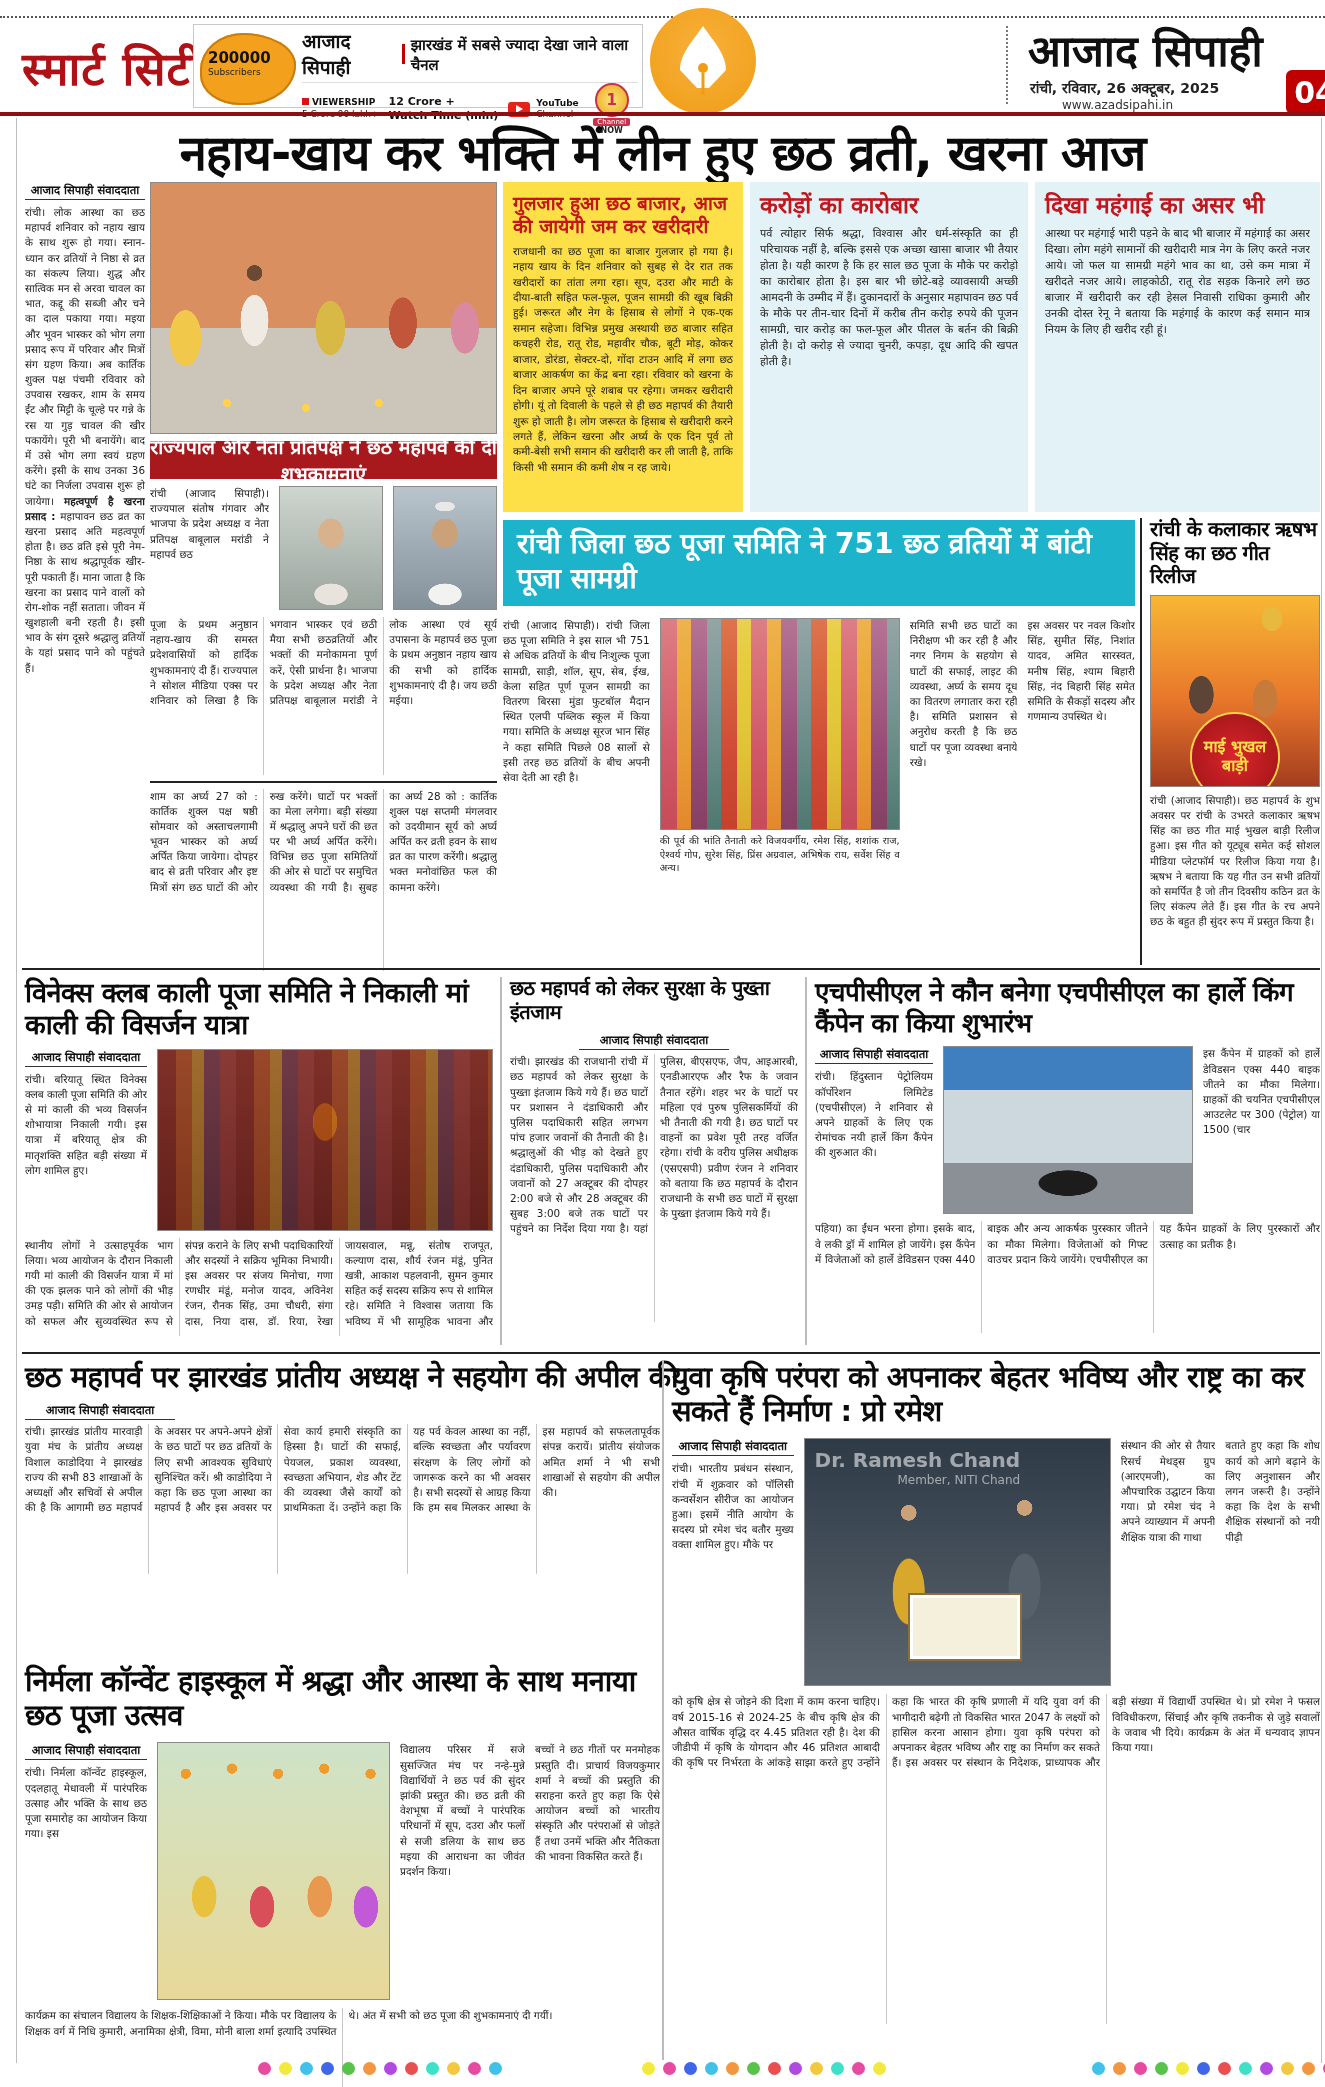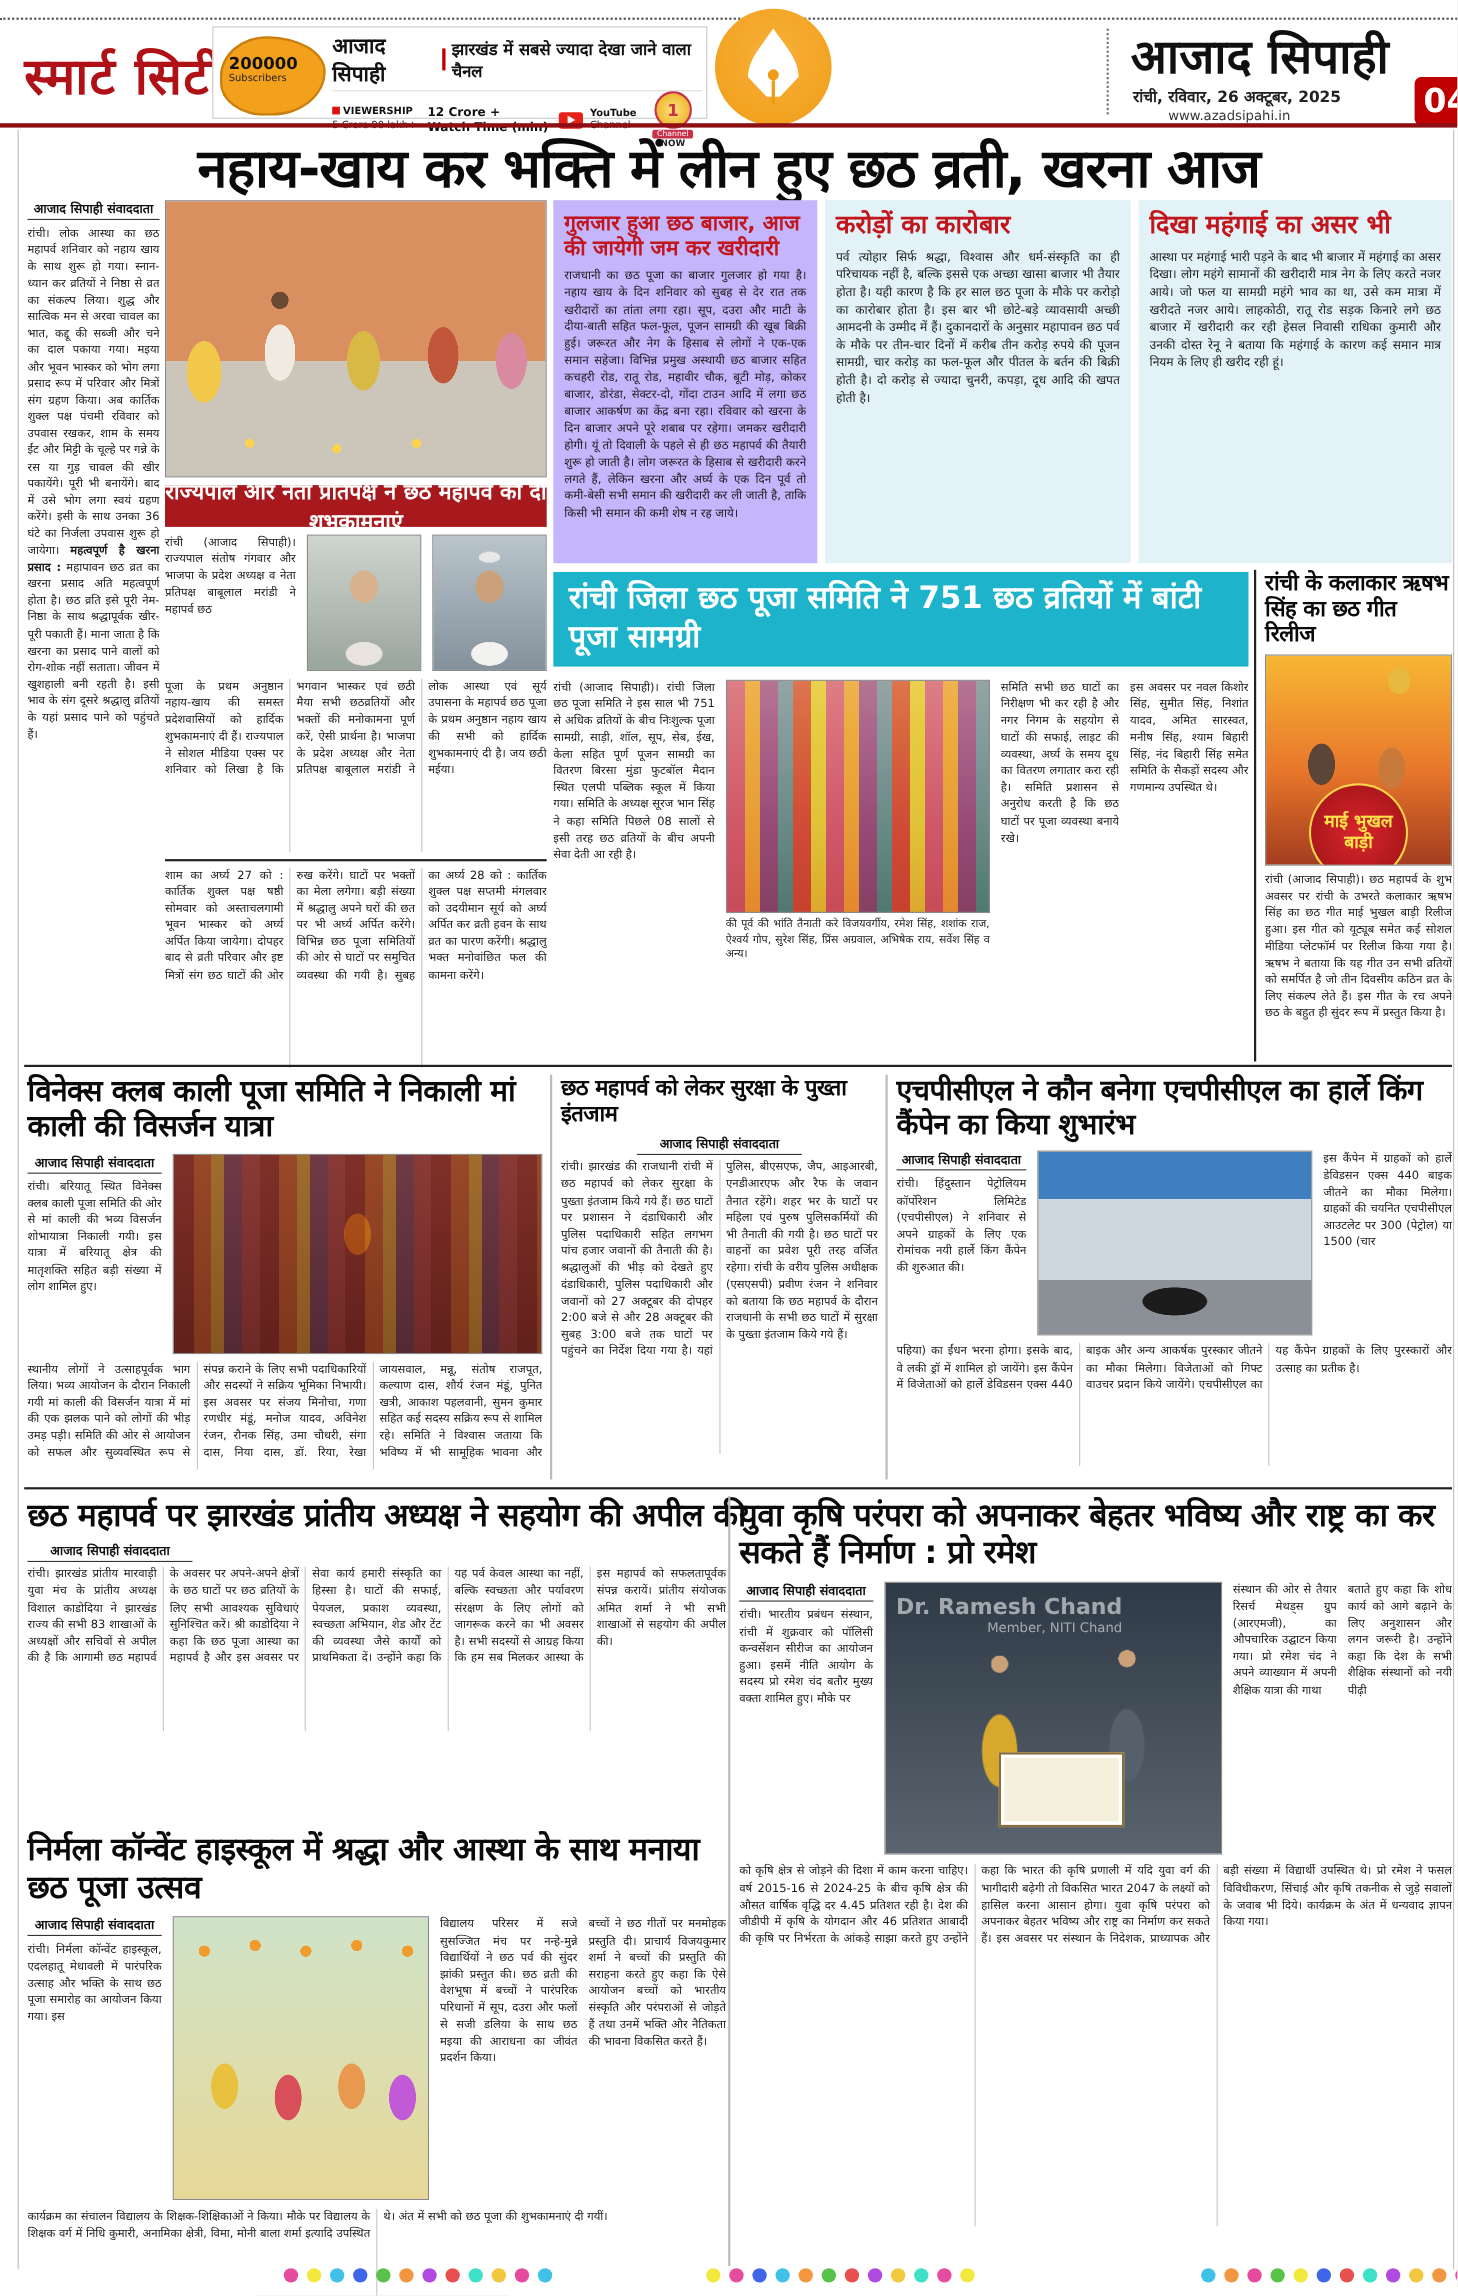--- a/index.html
+++ b/index.html
@@ -52,21 +52,21 @@
   .bt{font-size:10.8px;line-height:1.46;text-align:justify;color:#1b1b1b;overflow:hidden;}
   .byline{font-weight:bold;font-size:11.5px;text-align:center;color:#111;
           border-bottom:1.5px solid #333;padding-bottom:2px;margin-bottom:5px;}
   .subh{font-weight:bold;}
   .photo{border:1px solid #8a8a8a;box-sizing:border-box;position:relative;overflow:hidden;}
   .hline{background:#222;height:1.5px;}
   .vline{background:#222;width:1.5px;}
   .head-black{font-weight:bold;color:#0a0a0a;line-height:1.18;letter-spacing:-0.5px;}
   .head-red{font-weight:bold;color:#c0161c;line-height:1.2;}
   
-  .box-cream{background:#c4b5fd;padding:10px 10px;box-sizing:border-box;}
+  .box-cream{background:#fde047;padding:10px 10px;box-sizing:border-box;}
   .box-blue{background:#e2f2f7;padding:10px 10px;box-sizing:border-box;}
   .banner-red{background:#a8191e;color:#fff;font-weight:bold;font-size:21px;text-align:center;
               display:flex;align-items:center;justify-content:center;}
   .banner-cyan{background:#1db4cb;color:#fff;font-weight:bold;font-size:28px;line-height:1.25;
                padding:6px 14px;box-sizing:border-box;}
   .caption{font-size:9.8px;line-height:1.4;text-align:justify;color:#222;overflow:hidden;}
   
   .ph-main{background:
      radial-gradient(34px 60px at 10% 62%,#f2c84b 0 46%,transparent 47%),
      radial-gradient(30px 55px at 30% 55%,#efeae2 0 46%,transparent 47%),

